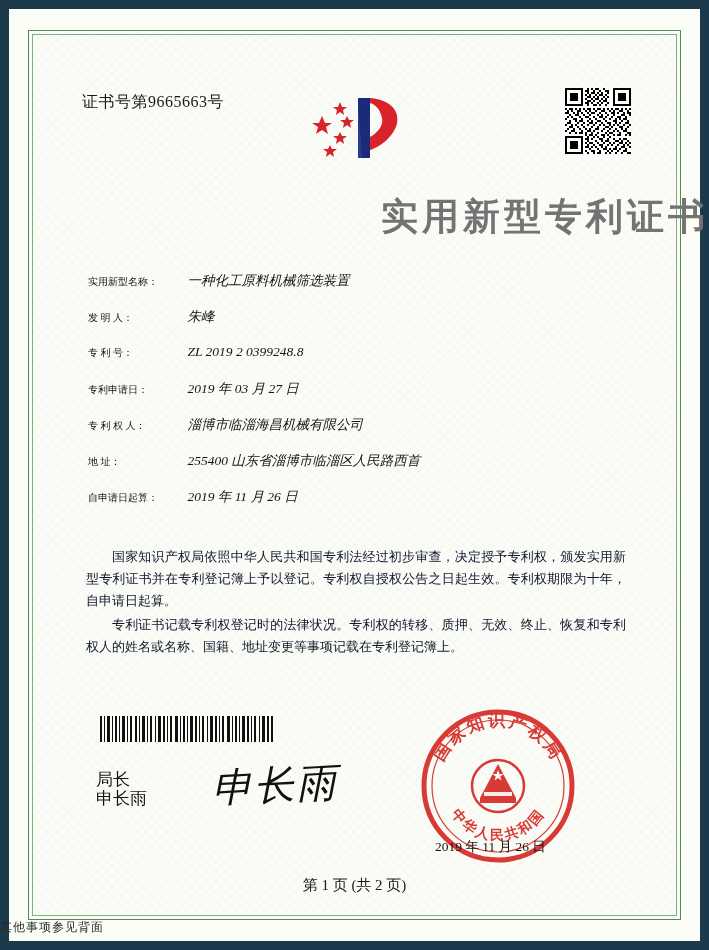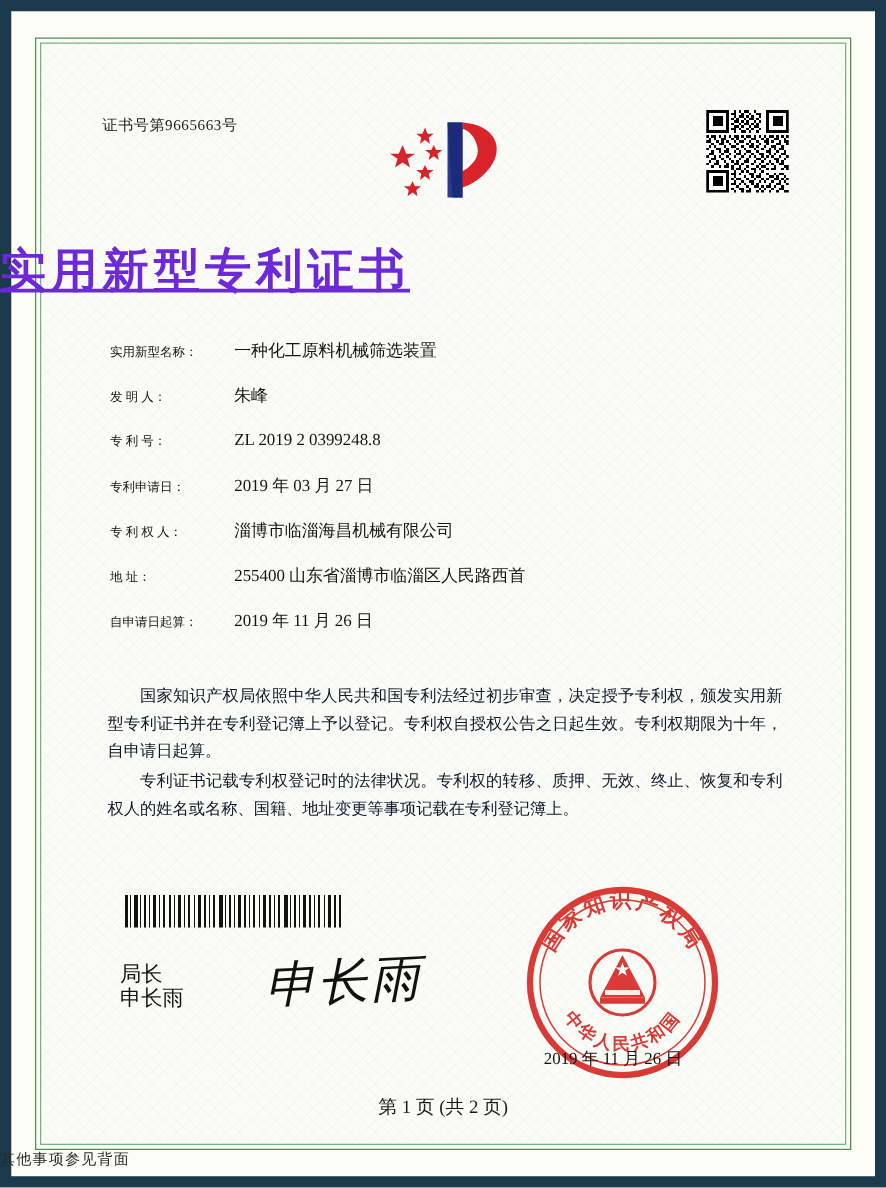--- a/index.html
+++ b/index.html
@@ -60,21 +60,21 @@
     width: 645px; height: 882px;
     background:
       repeating-linear-gradient(45deg, rgba(120,170,120,0.045) 0px, rgba(120,170,120,0.045) 1px, transparent 1px, transparent 7px),
       repeating-linear-gradient(-45deg, rgba(120,170,120,0.04) 0px, rgba(120,170,120,0.04) 1px, transparent 1px, transparent 7px);
     pointer-events: none;
   }
 
   .cert-no {
     position: absolute;
     left: 82px; top: 92px;
-    font-size: 12px;
+    font-size: 16px;
     color: #1a1a1a;
     letter-spacing: 0.5px;
     white-space: nowrap;
     font-family: "Liberation Serif", serif;
   }
 
   
   .emblem {
     position: absolute;
     left: 300px; top: 88px;
@@ -85,27 +85,26 @@
   .qr {
     position: absolute;
     right: 78px; top: 88px;
     width: 66px; height: 66px;
   }
 
   .title {
     position: absolute;
     left: 0; right: 0;
     top: 192px;
-    text-align: left;
+    text-align: right;
     font-size: 37px;
     font-weight: bold;
     letter-spacing: 4px;
-    color: #6d28d9;
+    color: #737373;
     font-family: "DejaVu Sans", "Liberation Sans", sans-serif;
-    text-decoration: underline;
   }
 
   .fields {
     position: absolute;
     left: 88px;
     top: 272px;
     width: 540px;
   }
   .field-row {
     position: relative;
@@ -118,20 +117,21 @@
     display: inline-block;
     width: 96px;
     font-size: 10px;
     color: #141414;
     letter-spacing: 0px;
   }
   .field-value {
     display: inline-block;
     font-size: 13.5px;
     color: #141414;
+    font-style: italic;
   }
   .field-row.two-col .col2 {
     position: absolute;
     left: 300px;
     top: 0;
   }
   .field-row.two-col .col2 .field-label {
     width: auto;
     margin-right: 8px;
   }

